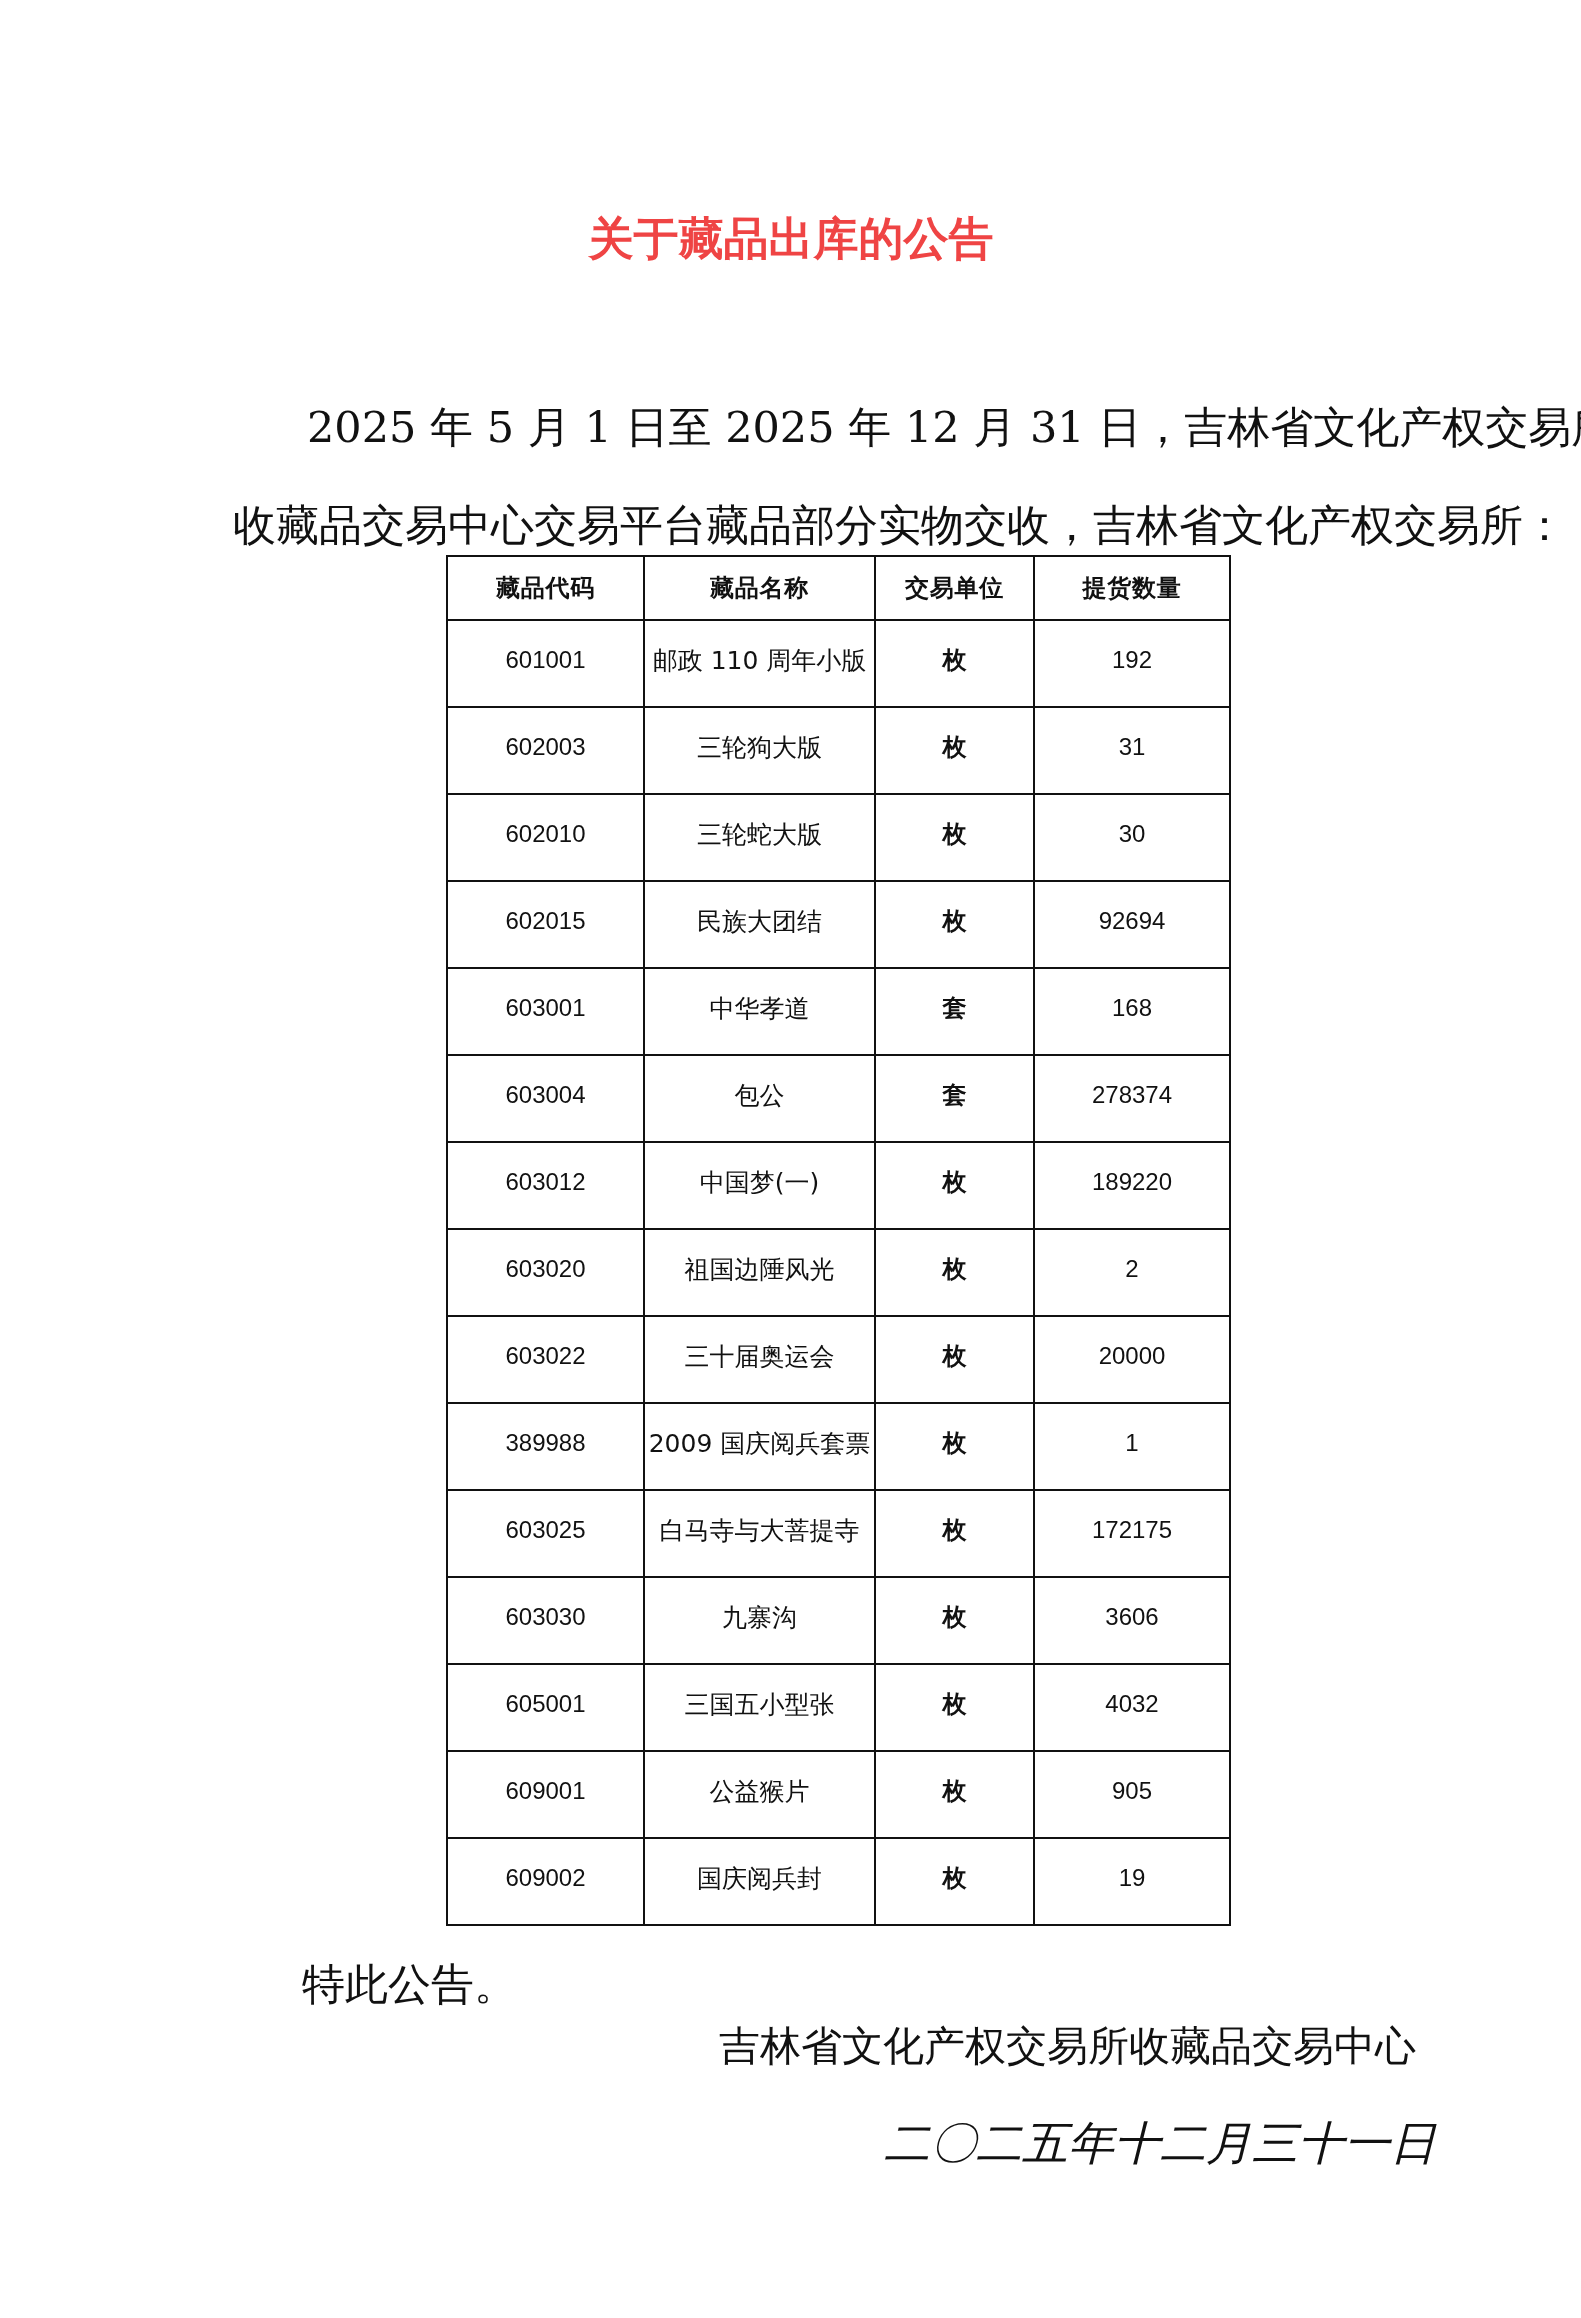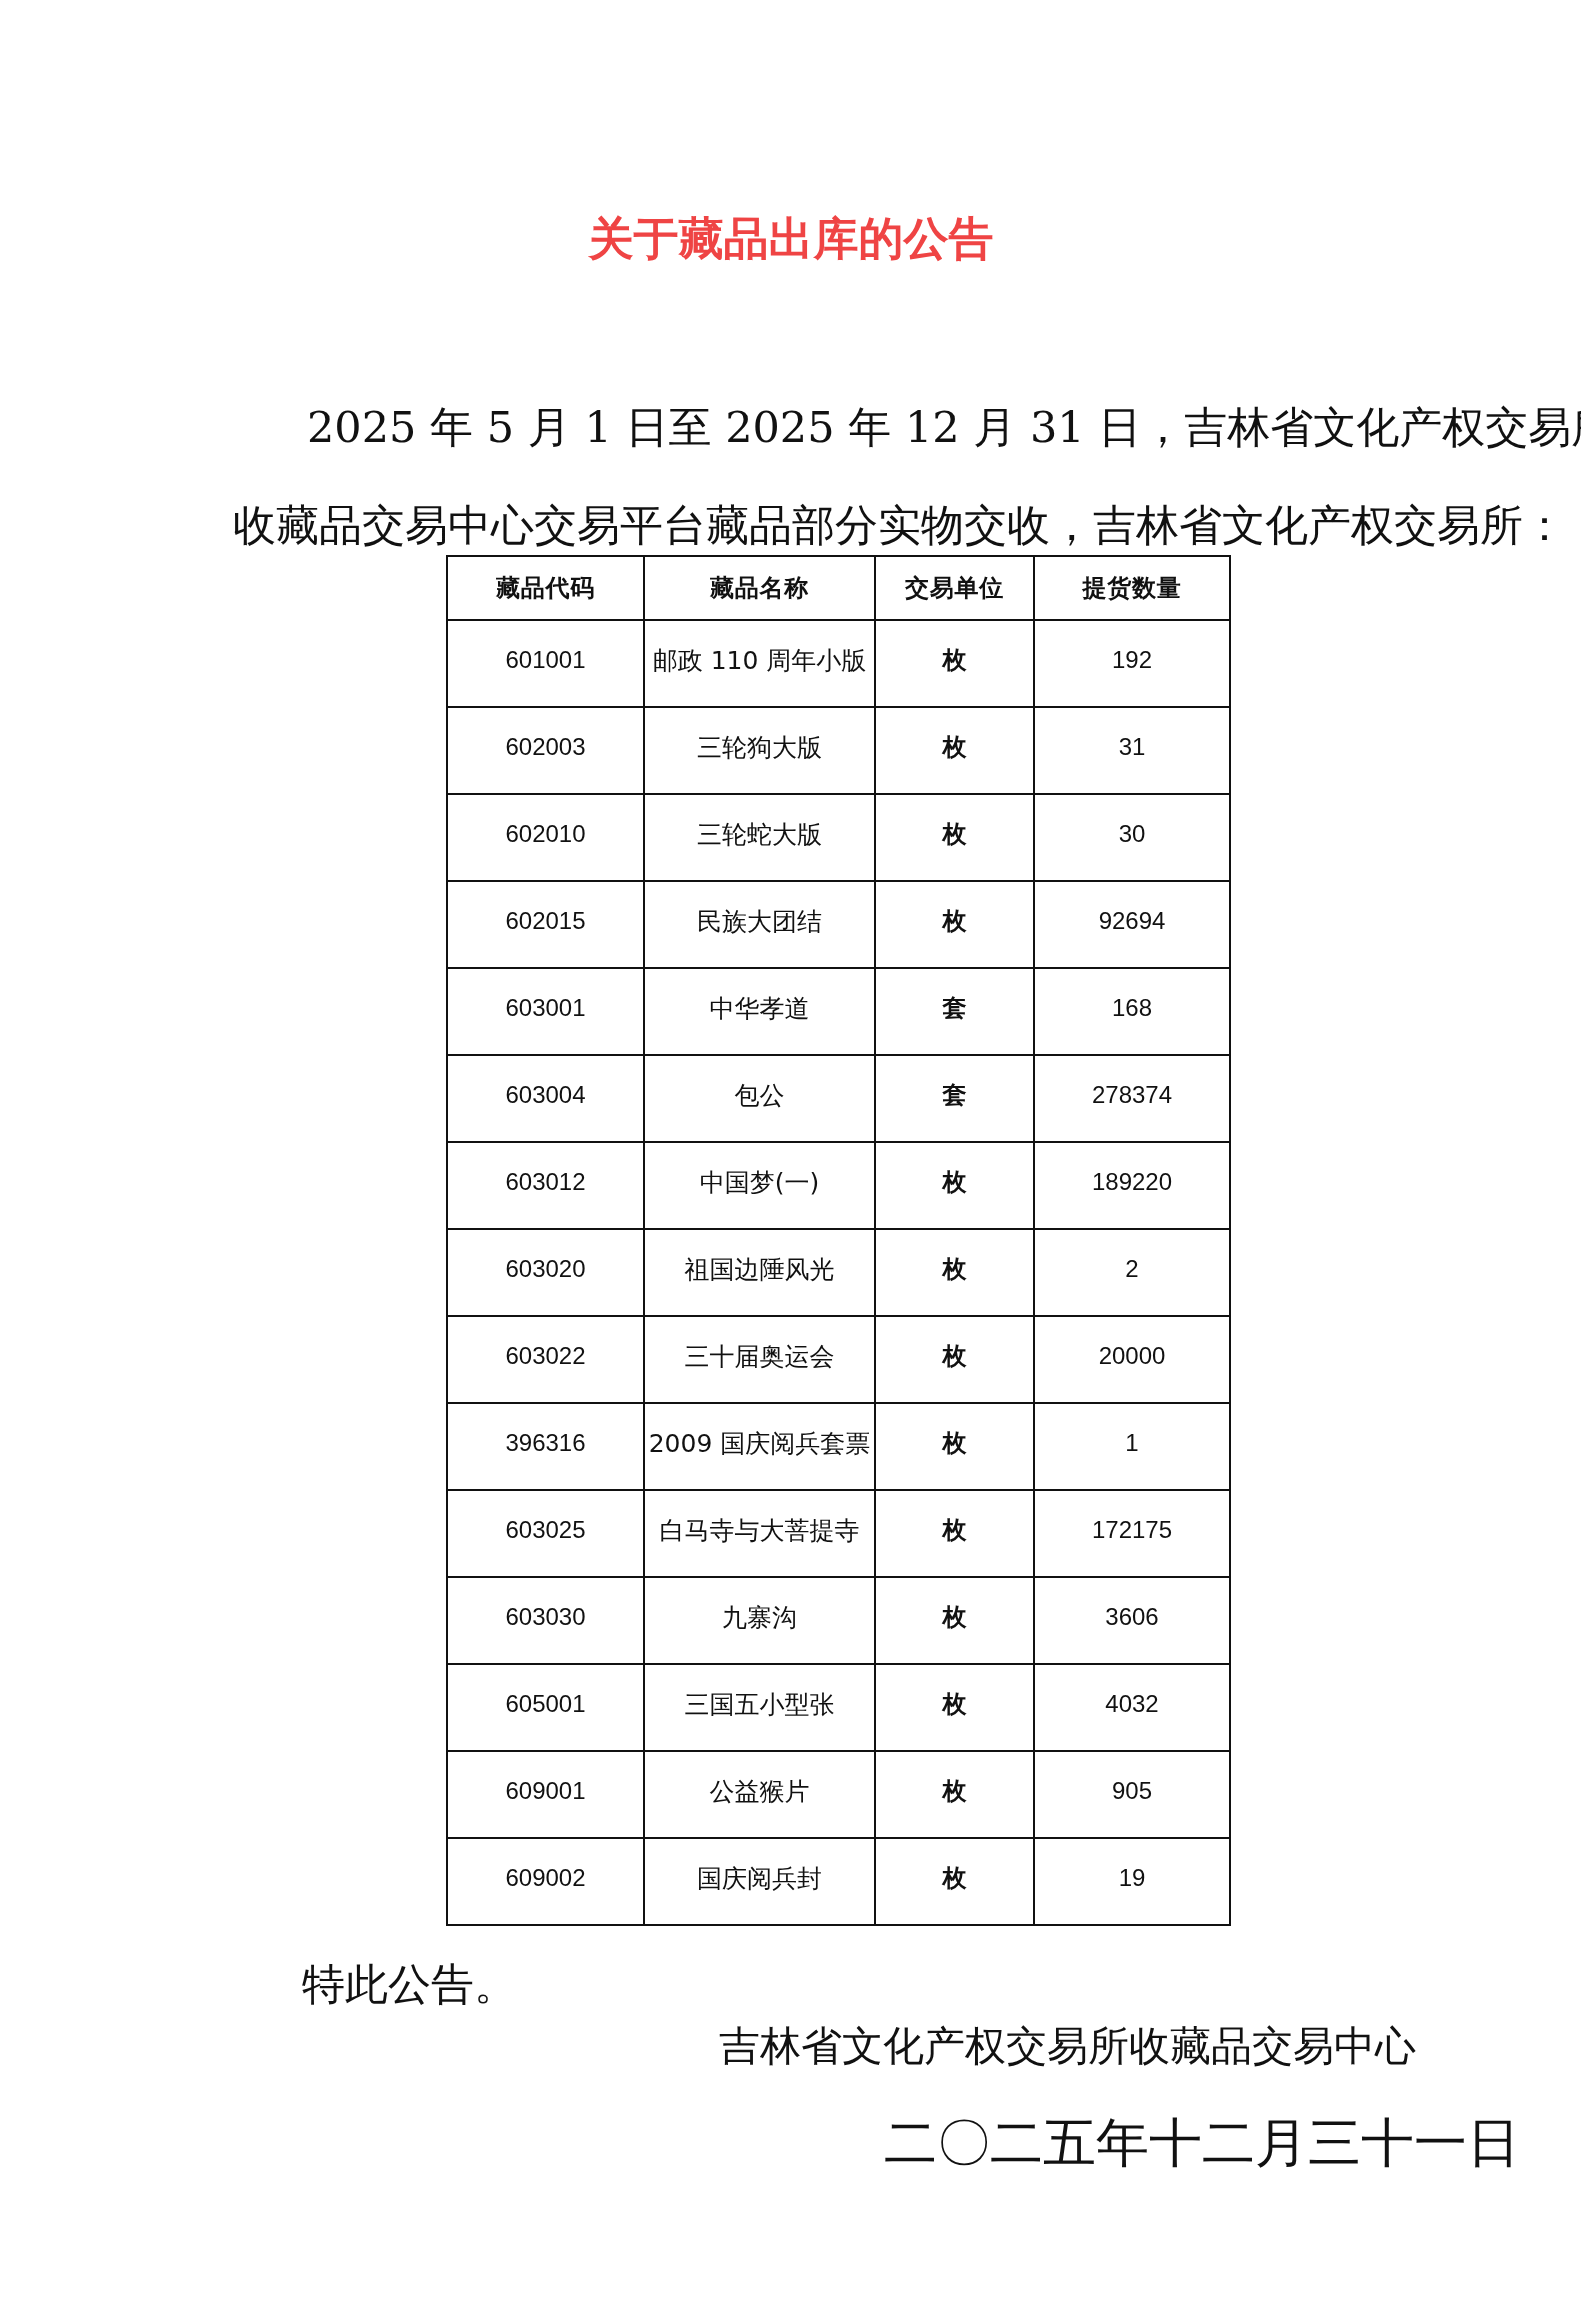--- a/index.html
+++ b/index.html
@@ -110,25 +110,26 @@
       line-height: 56px;
       white-space: nowrap;
       text-align: justify;
       text-align-last: justify;
     }
     .signature-date {
       position: absolute;
       left: 884px;
       top: 2115px;
       width: 447px;
-      font-size: 53px;
-      line-height: 56px;
-      white-space: nowrap;
-      text-align: justify;
-      text-align-last: justify;
+      font-size: 46px;
+      line-height: 56px;
+      white-space: nowrap;
+      text-align: justify;
+      text-align-last: justify;
+      font-style: italic;
     }
   </style>
 </head>
 <body>
 
 <div>
 
   <div class="page-title">关于藏品出库的公告</div>
 
   <div class="para-line para-line-1">2025 年 5 月 1 日至 2025 年 12 月 31 日，吉林省文化产权交易所</div>
@@ -198,21 +199,21 @@
         <td class="cell-unit">枚</td>
         <td class="cell-qty">2</td>
       </tr>
       <tr>
         <td class="cell-code">603022</td>
         <td class="cell-name">三十届奥运会</td>
         <td class="cell-unit">枚</td>
         <td class="cell-qty">20000</td>
       </tr>
       <tr>
-        <td class="cell-code">396316</td>
+        <td class="cell-code">389988</td>
         <td class="cell-name">2009 国庆阅兵套票</td>
         <td class="cell-unit">枚</td>
         <td class="cell-qty">1</td>
       </tr>
       <tr>
         <td class="cell-code">603025</td>
         <td class="cell-name">白马寺与大菩提寺</td>
         <td class="cell-unit">枚</td>
         <td class="cell-qty">172175</td>
       </tr>

